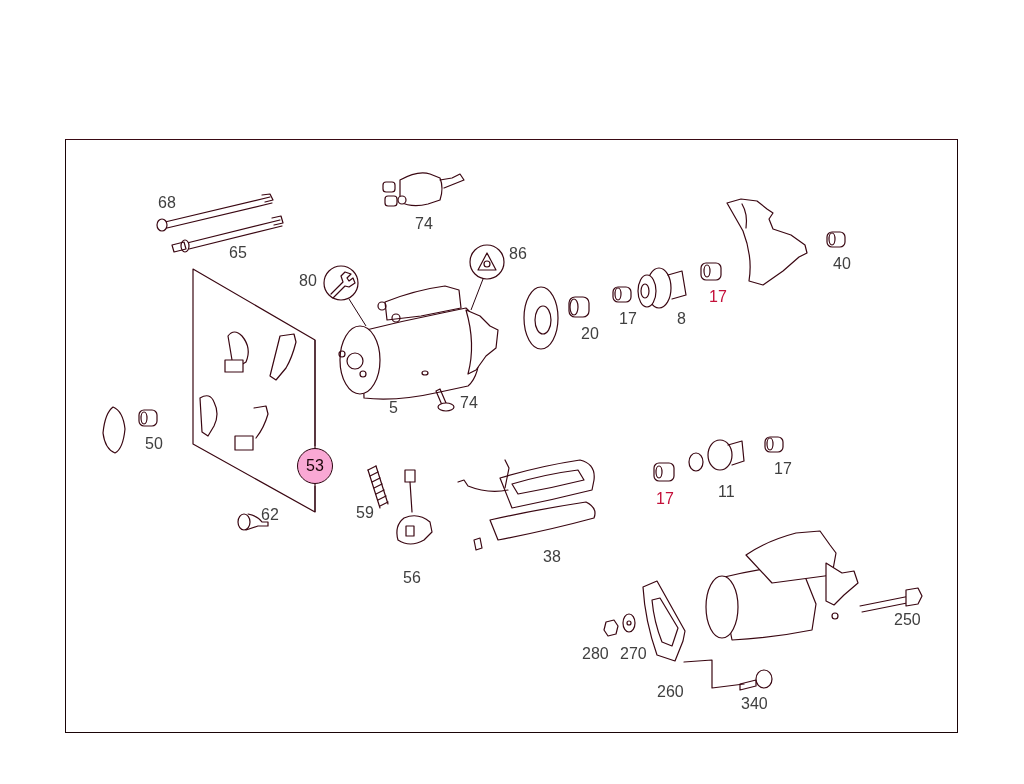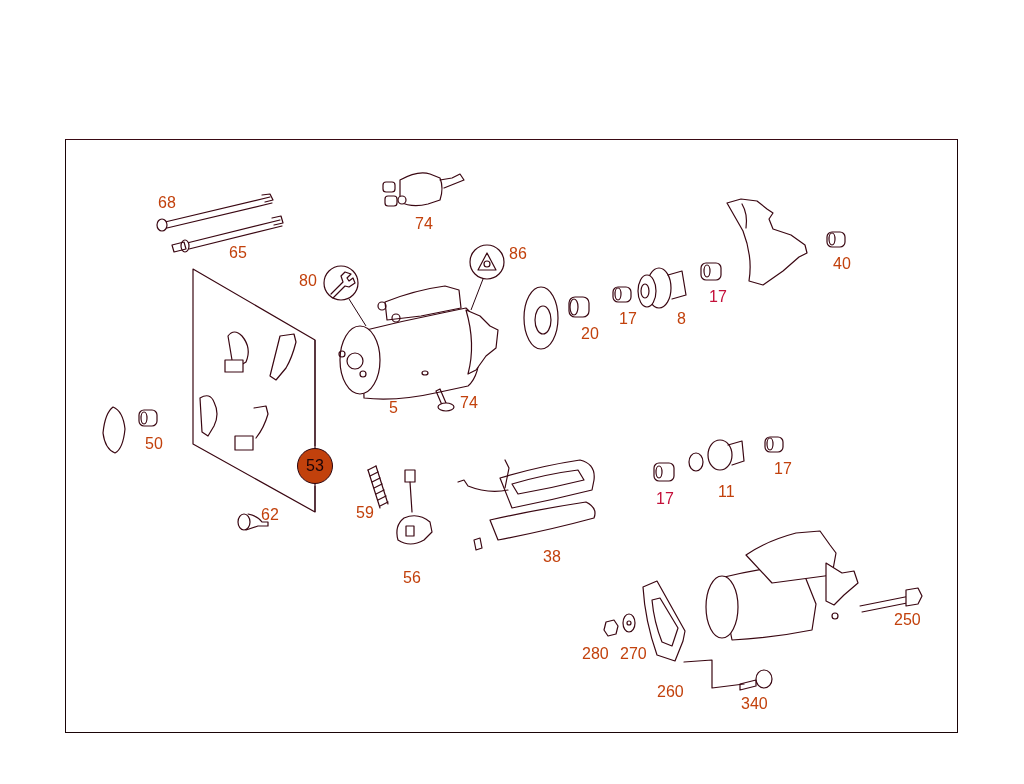--- a/index.html
+++ b/index.html
@@ -2,23 +2,23 @@
 <html><head>
 <meta charset="utf-8">
 <style>
   html, body { margin:0; padding:0; background:#ffffff; }
   body { width:1024px; height:784px; position:relative; overflow:hidden; font-family:"Liberation Sans", sans-serif; }
   #frame { position:absolute; left:65px; top:139px; width:893px; height:594px; border:1.5px solid #1a0508; border-top-color:#3a0a14; box-sizing:border-box; }
   svg#diagram { position:absolute; left:0; top:0; width:1024px; height:784px; }
   .ln { fill:none; stroke:#3a0712; stroke-width:1.2; stroke-linejoin:round; stroke-linecap:round; }
   .ln2 { fill:#fff; stroke:#3a0712; stroke-width:1.2; stroke-linejoin:round; }
   .thin { fill:none; stroke:#2a0510; stroke-width:1; }
-  .lbl { position:absolute; font-size:16px; color:#c2410c; line-height:16px; white-space:nowrap; }
+  .lbl { position:absolute; font-size:16px; color:#404040; line-height:16px; white-space:nowrap; }
   .lbl.red { color:#c4103a; }
-  .circ-lbl { position:absolute; width:36px; height:36px; border:1.3px solid #2a0510; border-radius:50%; background:#c2410c; display:flex; align-items:center; justify-content:center; font-size:16px; color:#1a0408; box-sizing:border-box; }
+  .circ-lbl { position:absolute; width:36px; height:36px; border:1.3px solid #2a0510; border-radius:50%; background:#f9a8d4; display:flex; align-items:center; justify-content:center; font-size:16px; color:#1a0408; box-sizing:border-box; }
 </style>
 </head>
 <body>
 
 <div id="frame"></div>
 
 <svg id="diagram" viewBox="0 0 1024 784">
 
   <g>
     <line class="ln" x1="165" y1="222" x2="270" y2="197"></line>

